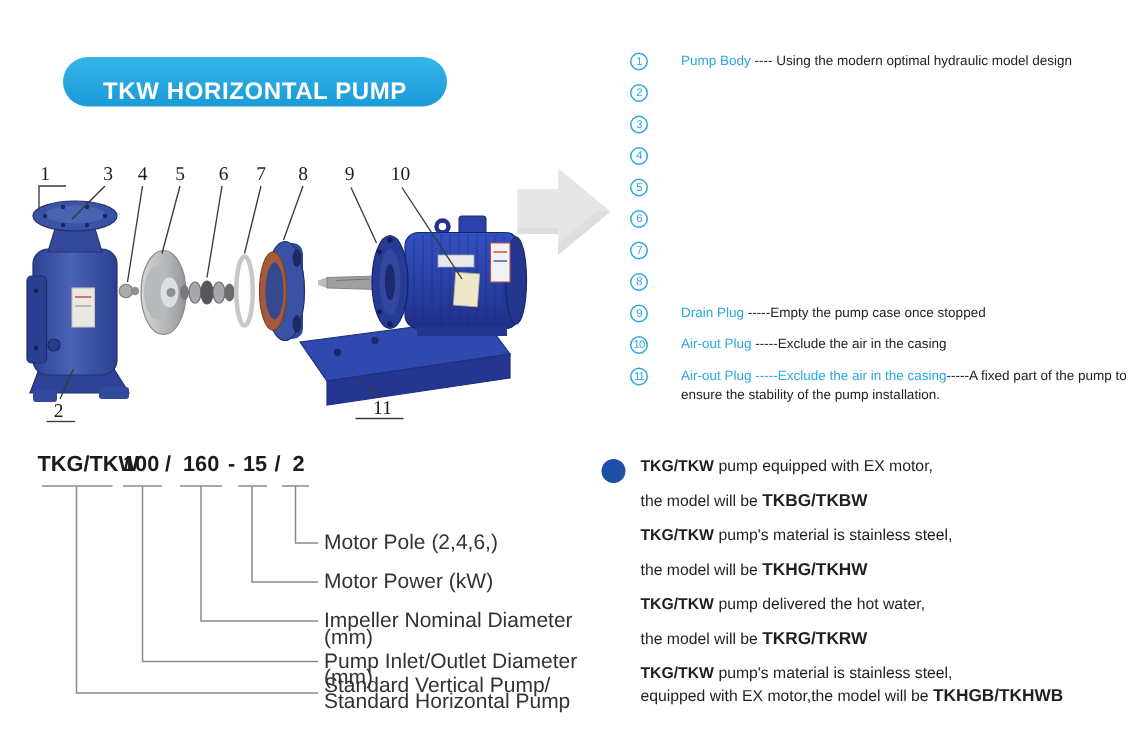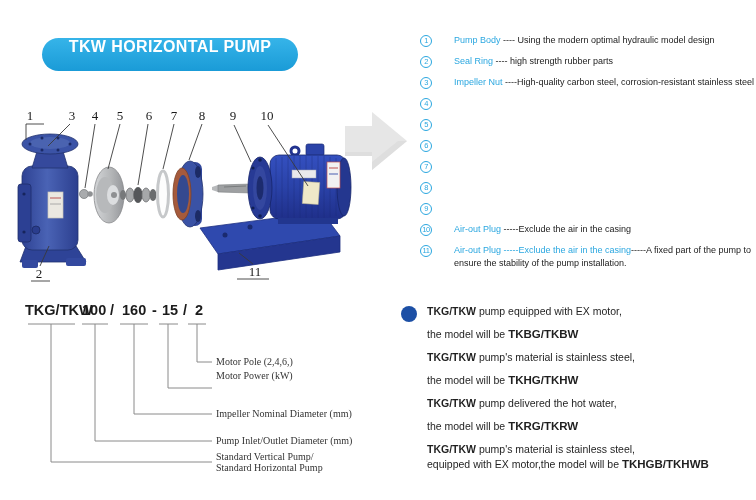--- a/index.html
+++ b/index.html
@@ -5,21 +5,21 @@
   * { margin:0; padding:0; box-sizing:border-box; }
   html,body { background:#ffffff; }
   .page {
     position:relative; width:756px; height:500px; background:#ffffff;
     font-family:"Liberation Sans", sans-serif; overflow:hidden;
   }
   
   .banner {
     position:absolute; left:42px; top:38px; width:256px; height:33px;
     background:linear-gradient(180deg,#36B4E9 0%, #1A9BD7 100%);
-    border-radius:17px; display:flex; align-items:flex-start; justify-content:center;
+    border-radius:17px; display:flex; align-items:flex-end; justify-content:center;
   }
   .banner-text { color:#ffffff; font-weight:bold; font-size:16px; letter-spacing:.4px; }
 
   
   .parts { position:absolute; left:420px; top:34px; width:338px; }
   .part-row { display:flex; margin-bottom:8px; }
   .circ {
     width:12px; height:12px; border:1px solid #2BA7E0; border-radius:50%;
     color:#2BA7E0; font-size:7.5px; line-height:10px; text-align:center;
     flex-shrink:0; margin-right:5px; margin-top:1px; letter-spacing:-0.5px;
@@ -30,21 +30,21 @@
   .pdesc { color:#222222; white-space:pre; }
   .part-row.wrap .pdesc { white-space:pre-wrap; }
 
   
   .diagram-svg { position:absolute; left:10px; top:100px; }
 
   
   .nomen { position:absolute; left:20px; top:300px; width:370px; height:196px; }
   .nomen svg { position:absolute; left:0; top:0; }
   .seg { position:absolute; top:2px; font-size:14.5px; font-weight:bold; color:#1b1b1b; }
-  .nlabel { position:absolute; left:196px; font-size:10px; line-height:11px; color:#333333;font-family:Liberation Serif, serif; }
+  .nlabel { position:absolute; left:196px; font-size:14px; line-height:11px; color:#333333; }
 
   
   .bullet { position:absolute; left:401px; top:306px; width:16px; height:16px;
             border-radius:50%; background:#1C4FA5; }
   .notes { position:absolute; left:427px; top:305px; width:332px; font-size:10.5px; color:#1f1f1f; }
   .note-line { margin-bottom:10px; line-height:13px; white-space:nowrap; }
   .note-line.tight { margin-bottom:2px; }
   .note-lead { font-weight:bold; }
   .note-model { font-weight:bold; font-size:11.5px; }
 </style>
@@ -208,43 +208,42 @@
     </g>
   </svg>
 
   <div class="parts">
     <div class="part-row">
       <span class="circ">1</span>
       <div class="ptext"><span class="pname">Pump Body</span><span class="pdesc"> ---- Using the modern optimal hydraulic model design</span></div>
     </div>
     <div class="part-row">
       <span class="circ">2</span>
-      <div class="ptext"><span class="pname">Seal Ring</span><span class="pdesc"> ---- high strength rubber parts</span></div>
     </div>
     <div class="part-row">
       <span class="circ">3</span>
-      <div class="ptext"><span class="pname">Impeller Nut</span><span class="pdesc"> ----High-quality carbon steel, corrosion-resistant stainless steel</span></div>
     </div>
     <div class="part-row">
       <span class="circ">4</span>
     </div>
     <div class="part-row">
       <span class="circ">5</span>
     </div>
     <div class="part-row">
       <span class="circ">6</span>
     </div>
     <div class="part-row">
       <span class="circ">7</span>
     </div>
     <div class="part-row">
       <span class="circ">8</span>
     </div>
     <div class="part-row">
       <span class="circ">9</span>
+      <div class="ptext"><span class="pname">Drain Plug</span><span class="pdesc"> -----Empty the pump case once stopped</span></div>
     </div>
     <div class="part-row">
       <span class="circ">10</span>
       <div class="ptext"><span class="pname">Air-out Plug</span><span class="pdesc"> -----Exclude the air in the casing</span></div>
     </div>
     <div class="part-row wrap">
       <span class="circ">11</span>
       <div class="ptext"><span class="pname">Air-out Plug -----Exclude the air in the casing</span><span class="pdesc">-----A fixed part of the pump to ensure the stability of the pump installation.</span></div>
     </div>
   </div>
@@ -266,21 +265,21 @@
     </svg>
     <span class="seg" style="left:5px">TKG/TKW</span>
     <span class="seg" style="left:62px">100</span>
     <span class="seg" style="left:90px">/</span>
     <span class="seg" style="left:102px">160</span>
     <span class="seg" style="left:132px">-</span>
     <span class="seg" style="left:142px">15</span>
     <span class="seg" style="left:163px">/</span>
     <span class="seg" style="left:175px">2</span>
     <div class="nlabel" style="top:56px">Motor Pole (2,4,6,)</div>
-    <div class="nlabel" style="top:70px">Motor Power (kW)</div>
+    <div class="nlabel" style="top:82px">Motor Power (kW)</div>
     <div class="nlabel" style="top:108px">Impeller Nominal Diameter (mm)</div>
     <div class="nlabel" style="top:135px">Pump Inlet/Outlet Diameter (mm)</div>
     <div class="nlabel" style="top:151px">Standard Vertical Pump/</div>
     <div class="nlabel" style="top:162px">Standard Horizontal Pump</div>
   </div>
 
   <div class="bullet"></div>
   <div class="notes">
     <div class="note-line"><span class="note-lead">TKG/TKW</span><span> pump equipped with EX motor,</span></div>
     <div class="note-line"><span>the model will be </span><span class="note-model">TKBG/TKBW</span></div>

